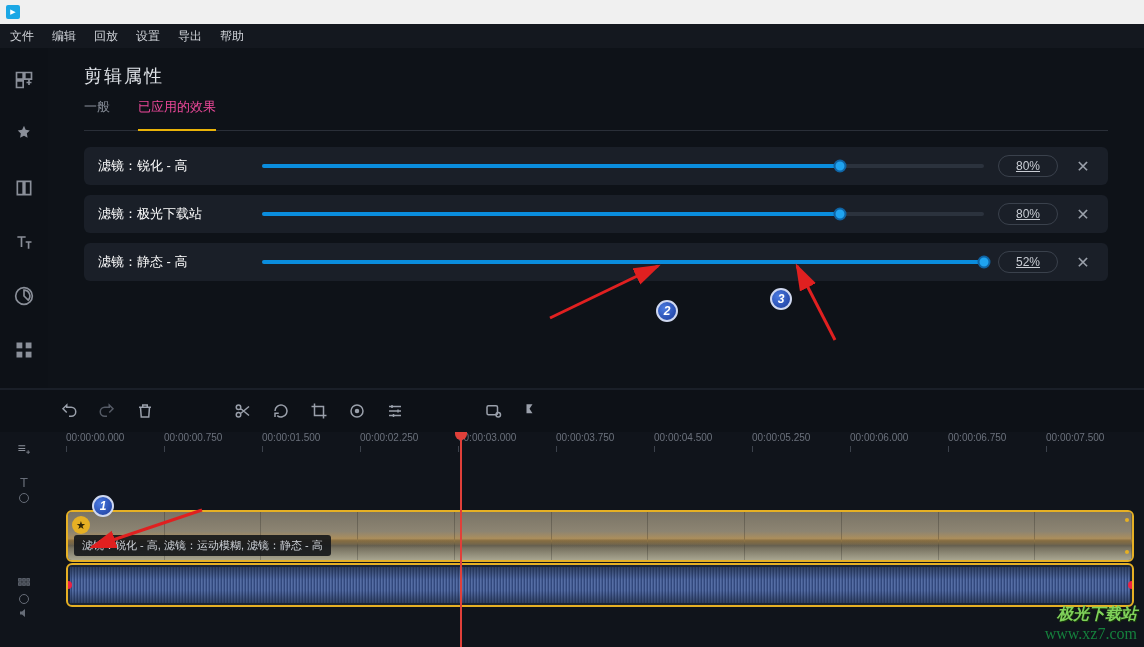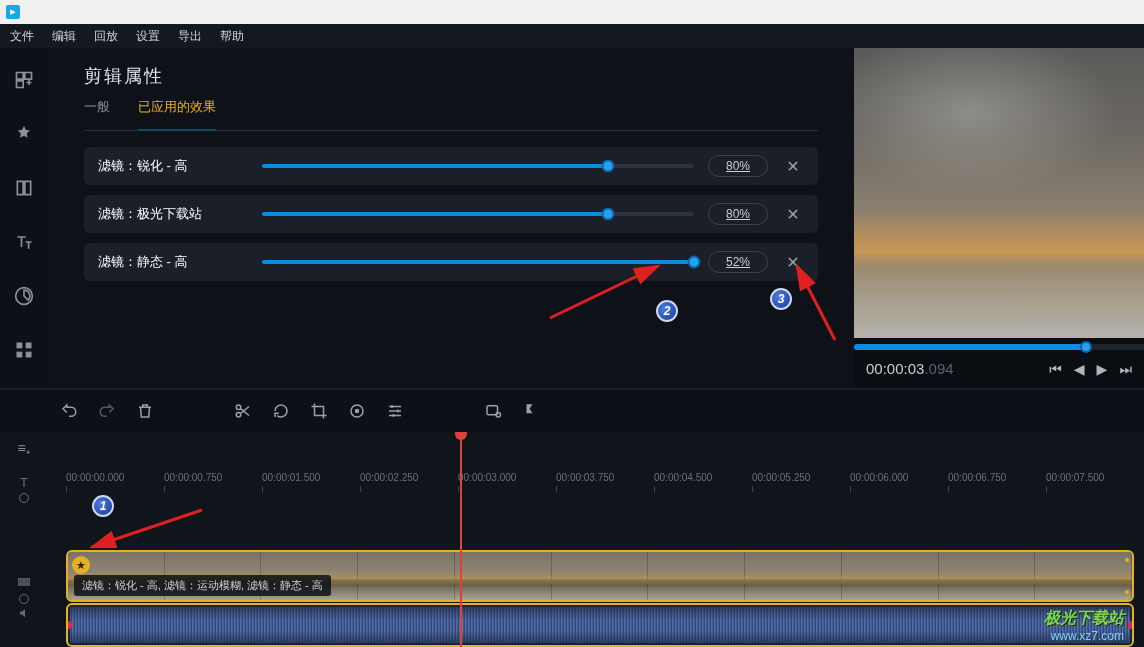--- a/index.html
+++ b/index.html
@@ -17,21 +17,21 @@
 
 .content { display: flex; height: 340px; }
 .left-toolbar { width: 48px; background: #0d1117; display: flex; flex-direction: column; align-items: center; padding-top: 20px; gap: 30px; }
 .left-toolbar .tool { width: 24px; height: 24px; display: flex; align-items: center; justify-content: center; color: #8a8f99; cursor: pointer; }
 .left-toolbar .tool svg { width: 20px; height: 20px; fill: #8a8f99; }
 
 .props-panel { flex: 1; background: #0e1218; padding: 16px 36px 10px 36px; }
 .props-title { font-size: 18px; color: #dfe3e8; font-weight: 400; margin-bottom: 10px; letter-spacing: 2px; }
 .props-tabs { display: flex; gap: 28px; font-size: 13px; color: #888e99; border-bottom: 1px solid #2a2f38; padding-bottom: 8px; margin-bottom: 16px; }
 .props-tabs .tab { cursor: pointer; padding-bottom: 6px; }
-.props-tabs .tab.active { color: #eab308; border-bottom: 2px solid #0c4a6e; margin-bottom: -9px; }
+.props-tabs .tab.active { color: #ec4899; border-bottom: 2px solid #eab308; margin-bottom: -9px; }
 
 .effect-row { background: #1a1f28; border-radius: 6px; height: 38px; display: flex; align-items: center; padding: 0 14px; margin-bottom: 10px; gap: 14px; font-size: 13px; }
 .effect-row .label { color: #ffffff; width: 150px; }
 .effect-row .slider-wrap { flex: 1; display: flex; align-items: center; }
 .effect-row .slider { position: relative; height: 4px; width: 100%; background: #2b323d; border-radius: 2px; }
 .effect-row .slider .fill { position: absolute; left: 0; top: 0; height: 100%; background: #0a8dde; border-radius: 2px; }
 .effect-row .slider .thumb { position: absolute; top: 50%; transform: translate(-50%,-50%); width: 13px; height: 13px; background: #1fa3ef; border-radius: 50%; border: 2px solid #0f63a3; }
 .effect-row .pct { width: 60px; text-align: center; border: 1px solid #3a414c; border-radius: 14px; padding: 3px 0; font-size: 12px; color: #c9cdd4; text-decoration: underline; }
 .effect-row .close { width: 22px; text-align: center; color: #9aa0aa; cursor: pointer; font-size: 16px; }
 
@@ -54,21 +54,21 @@
 .tl-spacer { width: 32px; }
 
 .timeline { display: flex; background: #10141b; height: 215px; }
 .tl-left { width: 48px; display: flex; flex-direction: column; align-items: center; padding-top: 6px; gap: 18px; color: #666c77; font-size: 12px; }
 .tl-left .addtrack { font-size: 14px; color: #8a8f99; cursor: pointer; }
 .tl-left .trackicon { display: flex; flex-direction: column; align-items: center; gap: 3px; cursor: pointer; }
 .tl-left .trackicon .dot { width: 10px; height: 10px; border: 1.5px solid #666c77; border-radius: 50%; }
 .tl-left .trackicon .letter { font-size: 13px; }
 
 .tl-main { flex: 1; position: relative; overflow: hidden; }
-.ruler { height: 22px; display: flex; font-size: 10px; color: #6b717c; position: relative; padding-left: 18px; margin-top: 40px; }
+.ruler { height: 22px; display: flex; font-size: 10px; color: #6b717c; position: relative; padding-left: 18px; }
 .ruler .tick { width: 107px; text-align: left; position: relative; }
 .ruler .tick::before { content: ""; position: absolute; left: 0; top: 14px; width: 1px; height: 6px; background: #3c424c; }
 
 .tracks { position: relative; padding-left: 18px; }
 .playhead { position: absolute; top: 0; bottom: 0; left: 412px; width: 2px; background: #e0403a; z-index: 20; }
 .playhead::before { content: ""; position: absolute; top: -2px; left: -5px; width: 12px; height: 10px; background: #e0403a; border-radius: 2px 2px 6px 6px; }
 
 .track-spacer { height: 56px; }
 
 .clip { position: relative; height: 52px; width: 1068px; border: 2px solid #e6b024; border-radius: 6px; background: #5f5a4c; overflow: hidden; display: flex; margin-bottom: 1px; }
@@ -85,23 +85,23 @@
 .audio-clip { position: relative; height: 44px; width: 1068px; border: 2px solid #e6b024; border-radius: 6px; background: #1a2436; overflow: hidden; }
 .audio-clip .wave { position: absolute; inset: 2px; background: repeating-linear-gradient(90deg, #5470b4 0 1px, #3a5494 1px 2px, #6a87c9 2px 3px); opacity: 0.75; }
 .audio-clip .wave::after { content:""; position:absolute; inset:0; background: linear-gradient(180deg, rgba(26,36,54,0.6) 0%, transparent 35%, transparent 65%, rgba(26,36,54,0.6) 100%); }
 .audio-clip .handle { position:absolute; width:8px; height:8px; background:#e24; border-radius:50%; top:50%; transform:translateY(-50%); }
 .audio-clip .handle.l { left:-4px; } .audio-clip .handle.r { right:-4px; }
 
 
 .annotation-arrow { position: absolute; pointer-events: none; z-index: 50; }
 .marker-circle { position: absolute; width: 22px; height: 22px; border-radius: 50%; background: radial-gradient(circle at 35% 35%, #4a7ae0, #1a3a9a); border: 2px solid #cfd8f0; color: #fff; font-size: 12px; font-weight: bold; display: flex; align-items: center; justify-content: center; z-index: 51; font-style: italic; pointer-events: none; }
 
-.watermark { position: absolute; right: 20px; bottom: 4px; z-index: 60; pointer-events: none; text-align: right; }
+.watermark { position: absolute; right: 7px; bottom: 4px; z-index: 60; pointer-events: none; text-align: right; }
 .watermark .wm1 { color: #7fd15a; font-size: 16px; font-weight: bold; font-style: italic; text-shadow: 1px 1px 0 #163808; }
-.watermark .wm2 { color: #7dd3fc; font-size: 12px; }
+.watermark .wm2 { color: #15803d; font-size: 16px; font-family: Liberation Serif, serif; }
 </style>
 </head>
 <body>
 
 <div class="titlebar">
   <span class="logo"></span>
 </div>
 
 <div class="menubar">
   <span>文件</span>
@@ -187,36 +187,20 @@
         <div class="slider">
             <div class="fill" style="width:100%"></div>
             <div class="thumb" style="left:100%"></div>
           </div>
       </div>
       <span class="pct">52%</span>
       <span class="close">✕</span>
     </div>
   </div>
 
-  <div class="preview">
-    <div class="video"></div>
-    <div class="progress">
-      <div class="pfill"></div>
-        <div class="pthumb"></div>
-    </div>
-    <div class="controls">
-      <span class="time"><span>00:00:03</span><span class="ms">.094</span></span>
-      <div class="btns">
-        <span>⏮</span>
-        <span>◀</span>
-        <span>▶</span>
-        <span>⏭</span>
-      </div>
-    </div>
-  </div>
 </div>
 
 <div class="tl-toolbar">
   <div class="grp">
     <svg viewBox="0 0 24 24">
         <path d="M9 14l-5-5 5-5v3h6a6 6 0 0 1 0 12h-3" fill="none" stroke="#9aa0ab" stroke-width="2"></path>
       </svg>
     <svg viewBox="0 0 24 24">
         <path d="M15 14l5-5-5-5v3H9a6 6 0 0 0 0 12h3" fill="none" stroke="#555b66" stroke-width="2"></path>
       </svg>

